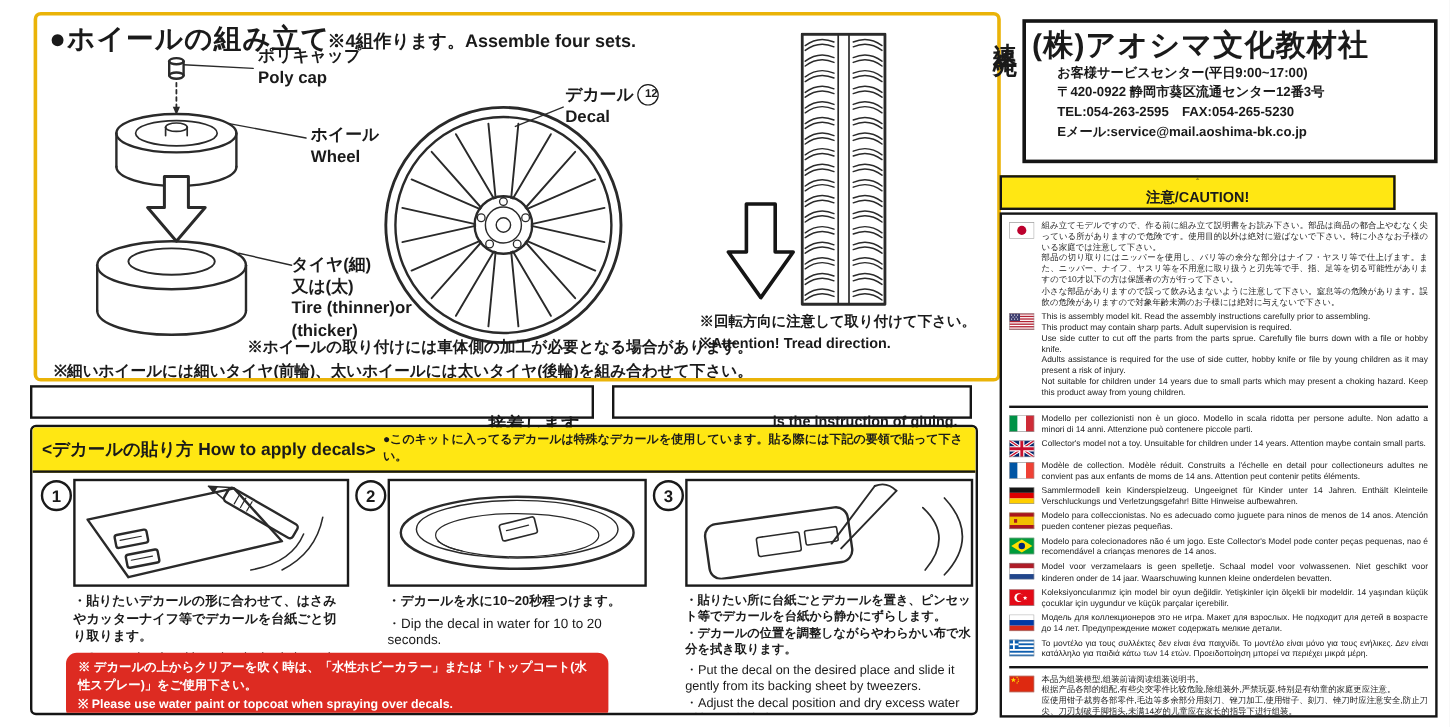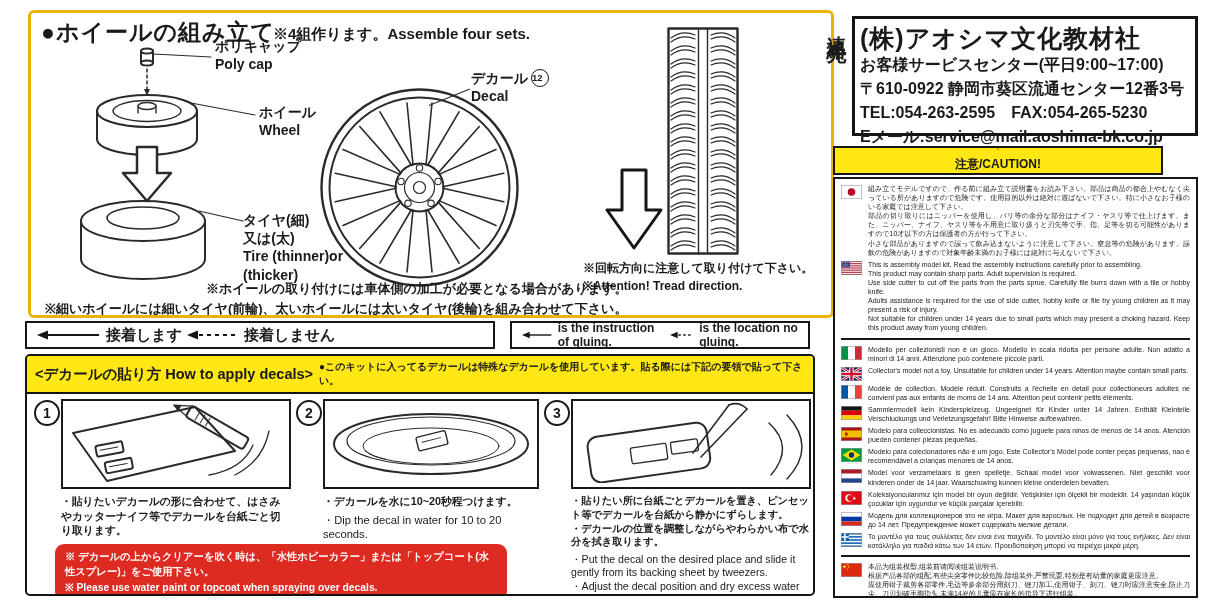--- a/index.html
+++ b/index.html
@@ -8,27 +8,27 @@
   svg{display:block;}
   .line-art{stroke:#2a2a2a;fill:none;stroke-width:2;stroke-linecap:round;stroke-linejoin:round;}
   .thin{stroke-width:1.2;}
   .pre{white-space:pre-line;}
 
   
   #assembly-box{left:28px;top:10px;width:800px;height:302px;border:3px solid #eab308;border-radius:6px;overflow:hidden;}
   .asm-title{left:10px;top:4px;font-size:23px;font-weight:800;letter-spacing:1px;}
   .asm-sub{left:242px;top:12px;font-size:15px;font-weight:700;}
   .part-label{font-size:14px;font-weight:600;line-height:1.3;}
-  .decal-circ{display:inline-block;width:16px;height:16px;border:1.6px solid #1a1a1a;border-radius:50%;font-size:9.5px;font-weight:700;text-align:left;line-height:16px;vertical-align:2px;margin-left:3px;}
+  .decal-circ{display:inline-block;width:16px;height:16px;border:1.6px solid #1a1a1a;border-radius:50%;font-size:9.5px;font-weight:700;text-align:right;line-height:16px;vertical-align:2px;margin-left:3px;}
   .leader{border-top:1.5px solid #2a2a2a;transform-origin:left center;}
   .tread-note{left:552px;top:246px;font-size:12px;font-weight:600;line-height:1.5;}
   .asm-notes{left:14px;top:266px;font-size:13px;font-weight:600;line-height:1.55;text-align:right;}
 
   
-  .legend-box{top:321px;height:28px;border:2px solid #151515;display:flex;align-items:center;gap:5px;padding:0 10px;box-sizing:border-box;background:#fff;}
+  .legend-box{top:321px;height:28px;border:2px solid #151515;display:flex;align-items:flex-end;gap:21px;padding:0 10px;box-sizing:border-box;background:#fff;flex-direction:column;}
   #legend-jp{left:25px;width:470px;font-size:15px;font-weight:700;}
   #legend-en{left:510px;width:300px;font-size:12px;font-weight:600;}
 
   
   #decal-box{left:25px;top:354px;width:786px;height:238px;border:2.5px solid #151515;border-radius:5px;overflow:hidden;}
   #decal-header{display:flex;align-items:center;background:#ffe713;height:36px;border-bottom:2px solid #151515;}
   .dh-label{padding:0 6px 0 8px;font-size:14.5px;font-weight:800;flex:none;}
   .dh-note-jp{font-size:10px;font-weight:700;line-height:1.4;}
   .dh-note-en{font-size:10px;font-weight:500;line-height:1.4;}
   #steps{display:flex;padding:5px 6px 0 6px;gap:4px;}
@@ -36,21 +36,21 @@
   .stepnum{position:absolute;left:1px;top:1px;width:22px;height:22px;border:2px solid #1a1a1a;border-radius:50%;font-size:14px;font-weight:700;text-align:center;line-height:22px;background:#fff;}
   .stepbox{border:2px solid #1a1a1a;height:86px;background:#fff;overflow:hidden;}
   .steptext-jp{margin-top:5px;font-size:10.8px;font-weight:700;line-height:1.35;}
   .steptext-en{margin-top:4px;font-size:11.2px;font-weight:500;line-height:1.25;}
   #decal-warning{left:28px;top:188px;width:452px;background:#dd2b22;border-radius:9px;color:#fff;font-size:10.3px;font-weight:700;padding:5px 10px;line-height:1.5;box-sizing:border-box;}
 
   
   #contact-side{left:824px;top:20px;writing-mode:vertical-rl;text-orientation:upright;font-size:20px;font-weight:800;letter-spacing:4px;height:118px;}
   #contact-box{left:852px;top:16px;width:346px;height:120px;border:3px solid #151515;padding:6px 5px;box-sizing:border-box;}
   .company{font-size:25px;font-weight:900;letter-spacing:1px;line-height:1.1;}
-  .contact-line{font-size:16px;font-weight:600;line-height:1.5;}
+  .contact-line{font-size:11px;font-weight:600;line-height:1.5;margin-left:21px;}
 
   
   #caution-title{left:833px;top:146px;width:330px;height:29px;border:2.5px solid #151515;background:#ffe713;display:flex;align-items:center;justify-content:center;gap:6px;font-size:12px;font-weight:800;box-sizing:border-box;flex-direction:column;}
   #caution-body{left:833px;top:177px;width:365px;height:421px;border:2px solid #151515;box-sizing:border-box;padding:5px 6px;display:flex;flex-direction:column;gap:3px;overflow:hidden;}
   .crow{display:flex;gap:6px;}
   .cflag{flex:none;width:21px;height:14px;margin-top:1px;}
   .ctext{flex:1;font-size:7px;line-height:1.3;text-align:justify;color:#222;}
   .csep{border-top:2px solid #151515;margin:2px 0;}
 </style>
 </head>
@@ -367,21 +367,21 @@
       </div>
     </div>
     <div id="decal-warning" class="abs pre">※ デカールの上からクリアーを吹く時は、「水性ホビーカラー」または「トップコート(水性スプレー)」をご使用下さい。
 ※ Please use water paint or topcoat when spraying over decals.</div>
   </div>
 
   <div id="contact-side" class="abs">連絡先</div>
   <div id="contact-box" class="abs">
     <div class="company">(株)アオシマ文化教材社</div>
     <div class="contact-line">お客様サービスセンター(平日9:00~17:00)</div>
-    <div class="contact-line">〒610-0922 静岡市葵区流通センター12番3号</div>
+    <div class="contact-line">〒420-0922 静岡市葵区流通センター12番3号</div>
     <div class="contact-line">TEL:054-263-2595　FAX:054-265-5230</div>
     <div class="contact-line">Eメール:service@mail.aoshima-bk.co.jp</div>
   </div>
 
   <div id="caution-title" class="abs">
     <svg width="20" height="17" viewBox="0 0 20 17">
       <path d="M10,1.5 L19,15.5 L1,15.5 Z" fill="none" stroke="#151515" stroke-width="2" stroke-linejoin="round"></path>
       <line x1="10" y1="6.5" x2="10" y2="11" stroke="#151515" stroke-width="2"></line>
       <circle cx="10" cy="13.4" r="1.3" fill="#151515"></circle>
     </svg>

